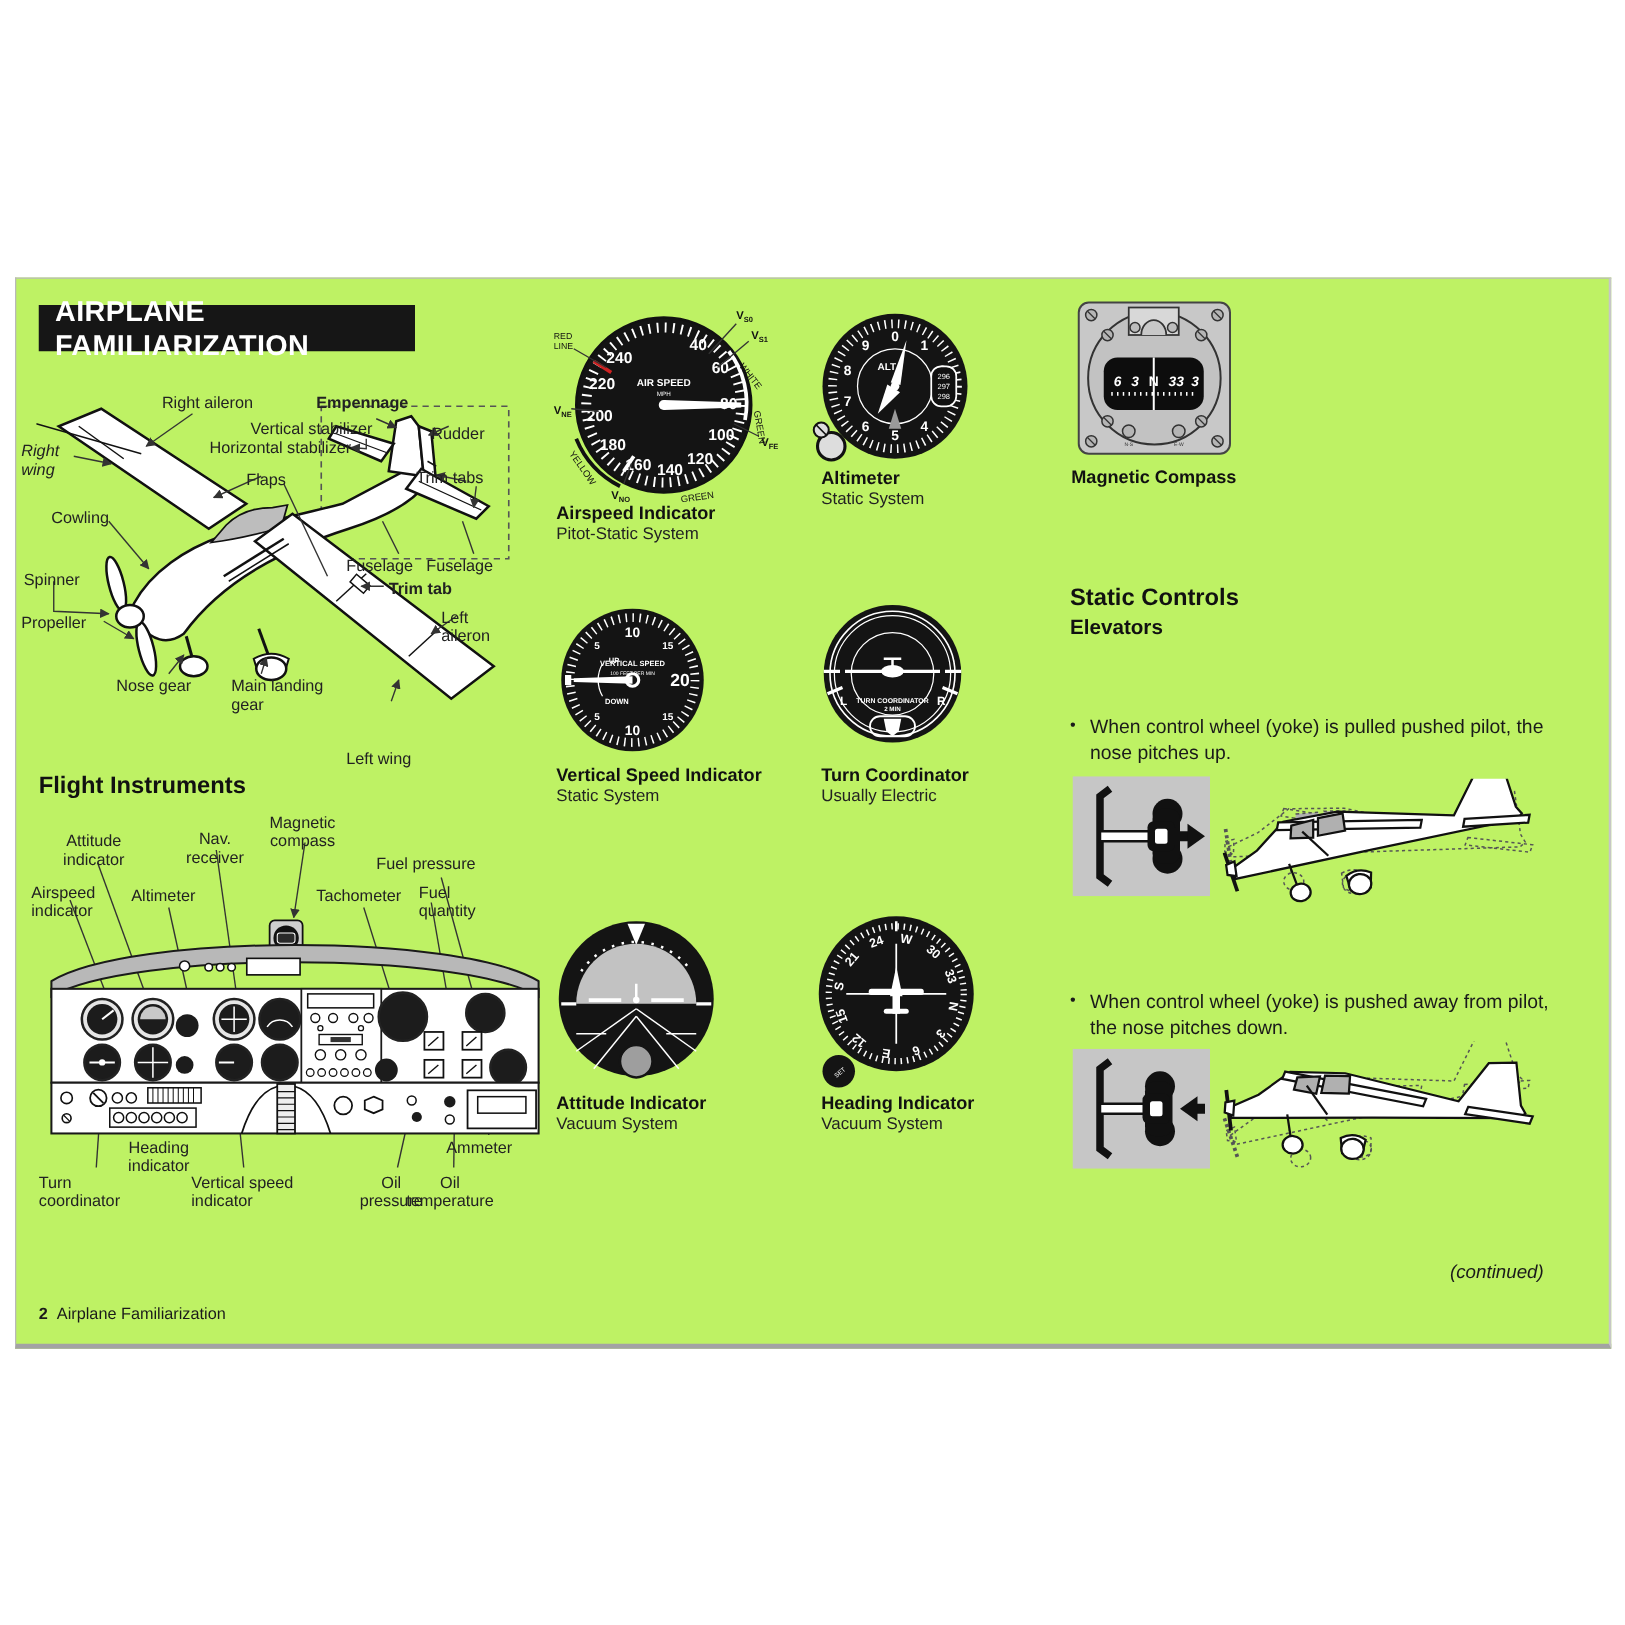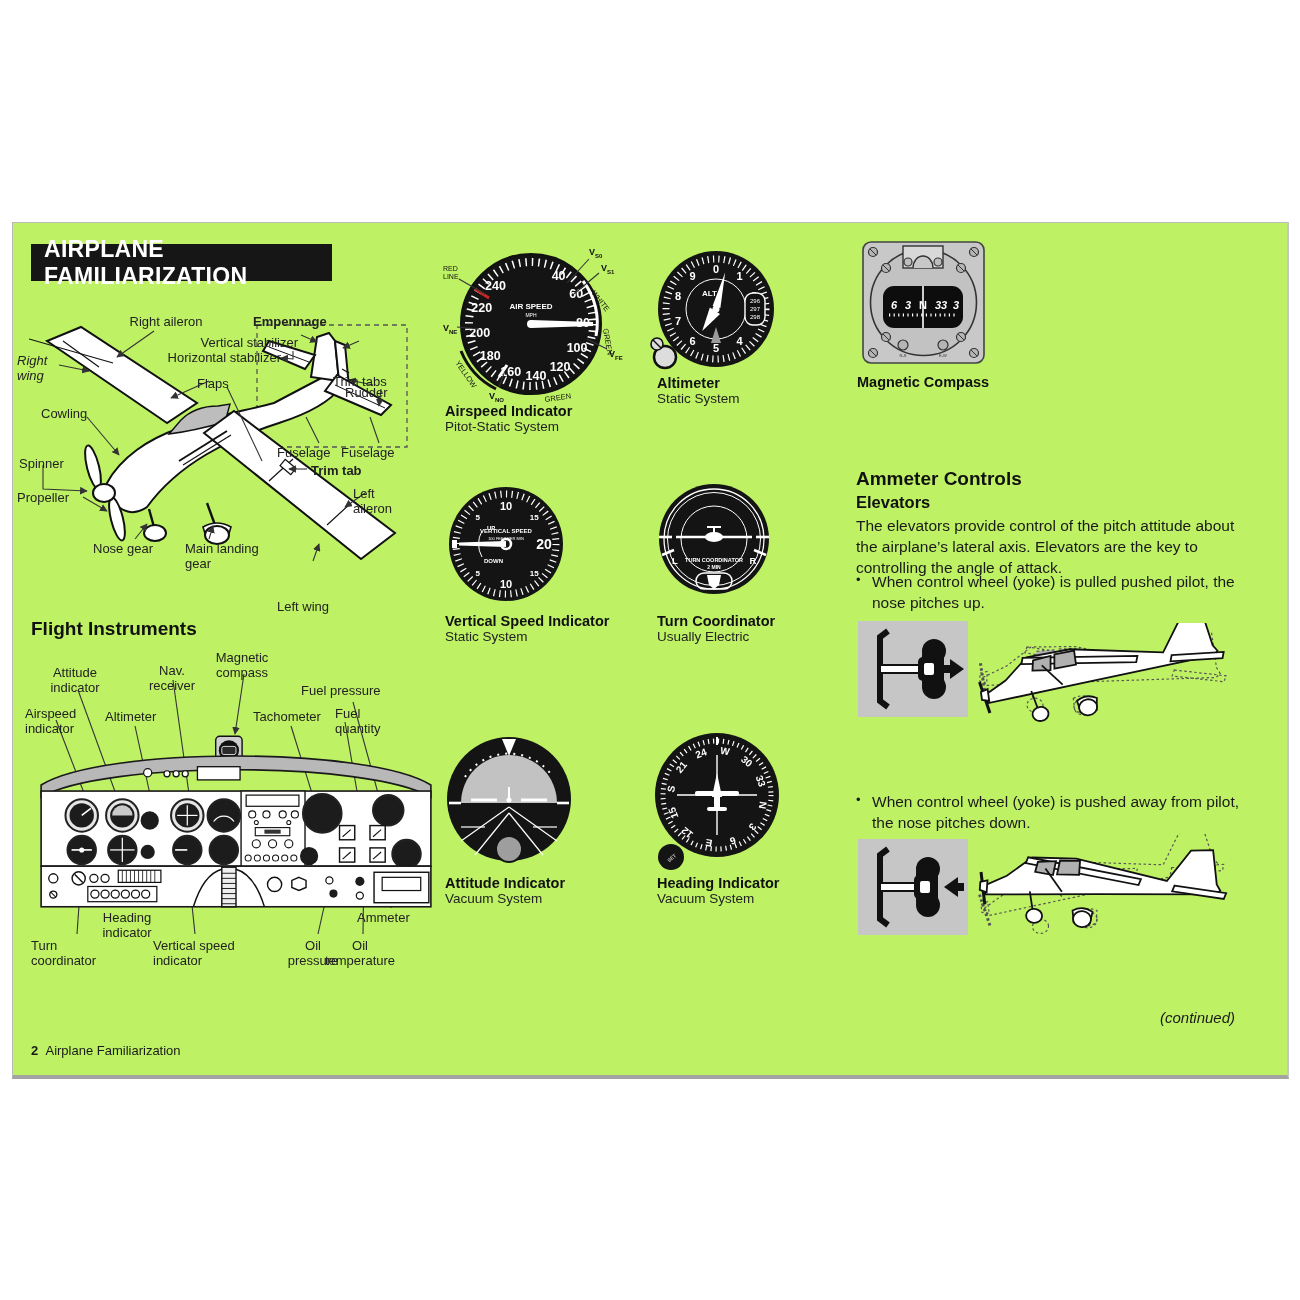--- a/index.html
+++ b/index.html
@@ -97,21 +97,21 @@
     <line class="lead" x1="54" y1="186" x2="78" y2="200" marker-end="url(#arr)"></line>
     <line class="lead" x1="336" y1="182" x2="316" y2="196" marker-end="url(#arr)"></line>
     <line class="lead" x1="106" y1="228" x2="118" y2="213" marker-end="url(#arr)"></line>
     <line class="lead" x1="180" y1="228" x2="184" y2="215" marker-end="url(#arr)"></line>
     <line class="lead" x1="284" y1="250" x2="290" y2="233" marker-end="url(#arr)"></line>
   </svg>
 
   <div class="abs dlabel c" style="left:108px;top:92px;width:90px;">Right aileron</div>
   <div class="abs dlabel b" style="left:240px;top:92px;width:100px;">Empennage</div>
   <div class="abs dlabel r" style="left:175px;top:113px;width:110px;">Vertical stabilizer</div>
-  <div class="abs dlabel" style="left:332px;top:117px;width:60px;margin-top:46px;">Rudder</div>
+  <div class="abs dlabel" style="left:332px;top:117px;width:60px;">Rudder</div>
   <div class="abs dlabel r" style="left:118px;top:128px;width:150px;">Horizontal stabilizer</div>
   <div class="abs dlabel" style="left:4px;top:131px;width:44px;font-style:italic;">Right wing</div>
   <div class="abs dlabel" style="left:184px;top:154px;width:50px;">Flaps</div>
   <div class="abs dlabel" style="left:320px;top:152px;width:70px;">Trim tabs</div>
   <div class="abs dlabel" style="left:28px;top:184px;width:60px;">Cowling</div>
   <div class="abs dlabel" style="left:264px;top:223px;width:64px;">Fuselage</div>
   <div class="abs dlabel" style="left:328px;top:223px;width:62px;">Fuselage</div>
   <div class="abs dlabel" style="left:6px;top:234px;width:56px;">Spinner</div>
   <div class="abs dlabel" style="left:298px;top:241px;width:64px;font-weight:bold;">Trim tab</div>
   <div class="abs dlabel" style="left:4px;top:268px;width:66px;">Propeller</div>
@@ -484,23 +484,22 @@
     <polygon points="68,44 63,68 73,68" fill="#fff"></polygon>
     <rect x="46" y="62" width="44" height="5" rx="2" fill="#fff"></rect>
     <rect x="58" y="78" width="20" height="4" rx="2" fill="#fff"></rect>
     <rect x="65" y="60" width="6" height="22" fill="#fff"></rect>
     <circle cx="22" cy="128" r="13" fill="#141414"></circle>
     <text x="22" y="131" font-size="5" fill="#fff" text-anchor="middle" transform="rotate(-40 22 128)">SET</text>
   </svg>
   <div class="abs cap" style="left:644px;top:652px;">Heading Indicator</div>
   <div class="abs sub" style="left:644px;top:668px;">Vacuum System</div>
 
-  <div class="abs h1" style="left:843px;top:245px;">Ammeter Controls</div>
+  <div class="abs h1" style="left:843px;top:245px;">Static Controls</div>
   <div class="abs h2" style="left:843px;top:270px;">Elevators</div>
-  <div class="abs body" style="left:843px;top:292px;width:390px;">The elevators provide control of the pitch attitude about the airplane’s lateral axis. Elevators are the key to controlling the angle of attack.</div>
   <div class="abs" style="left:843px;top:348px;width:388px;">
     <span class="dot">•</span>
     <div class="bullet" style="margin-left:16px;">When control wheel (yoke) is pulled pushed pilot, the nose pitches up.</div>
   </div>
 
   <svg class="abs" style="left:845px;top:398px;" width="110" height="96" viewBox="0 0 110 96">
     <rect x="0" y="0" width="110" height="96" fill="#c6c6c6"></rect>
     <path d="M30,10 L22,16 L22,80 L30,86" fill="none" stroke="#111" stroke-width="6"></path>
     <rect x="22" y="44" width="44" height="8" fill="#fff" stroke="#111" stroke-width="2"></rect>
     <g>

